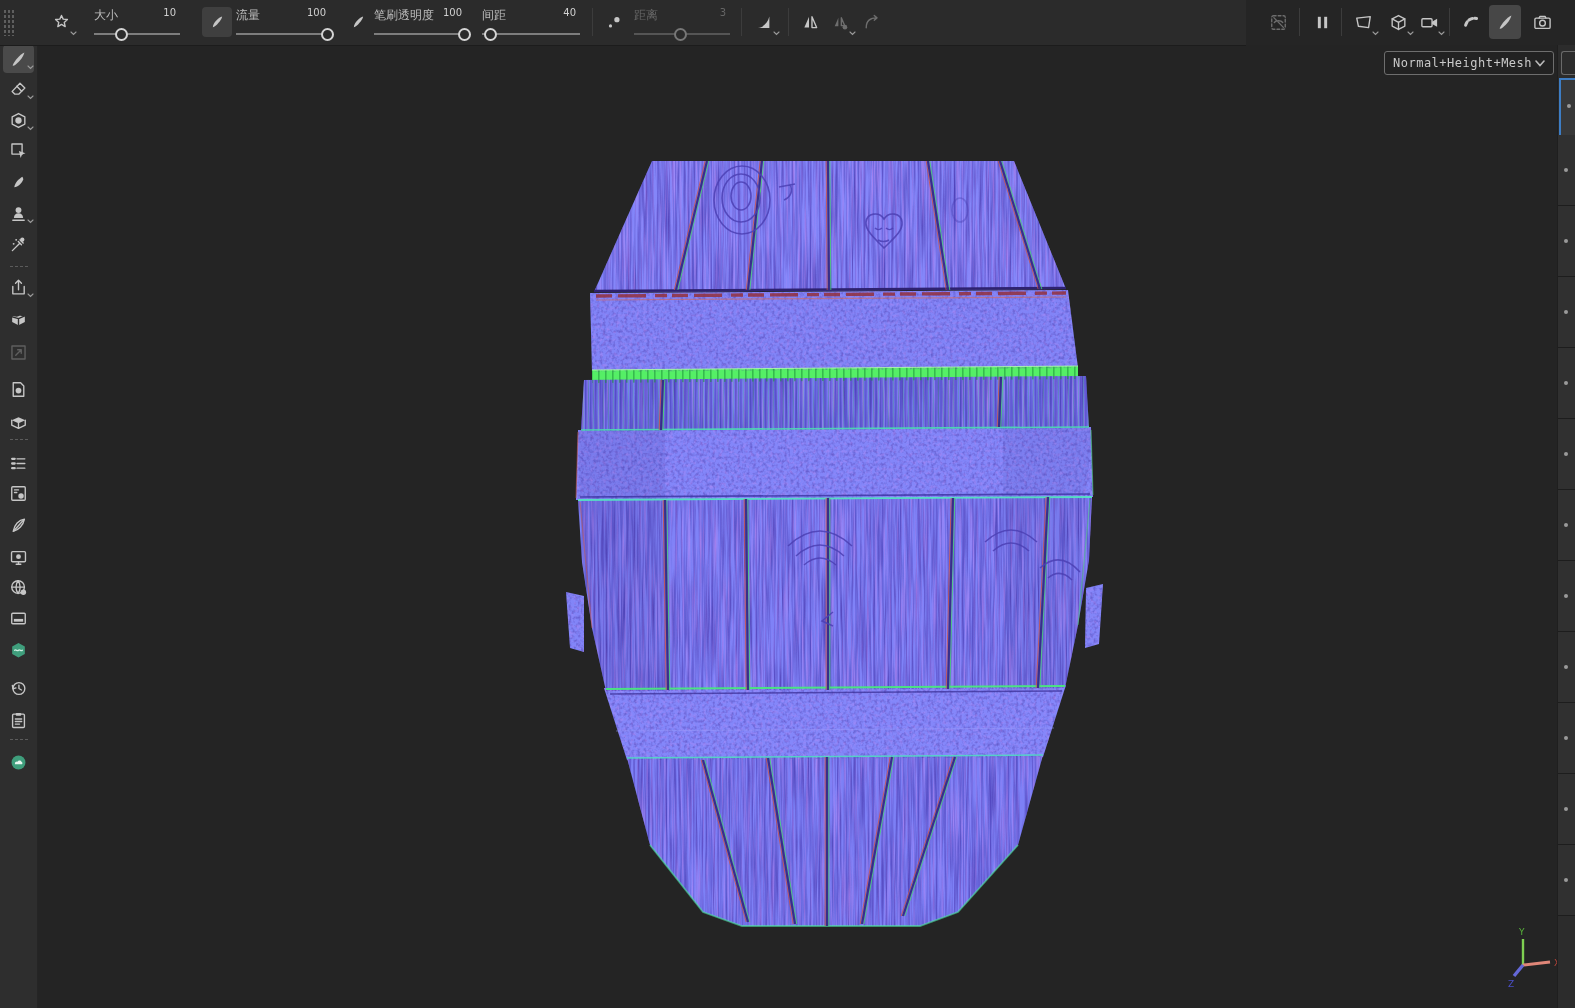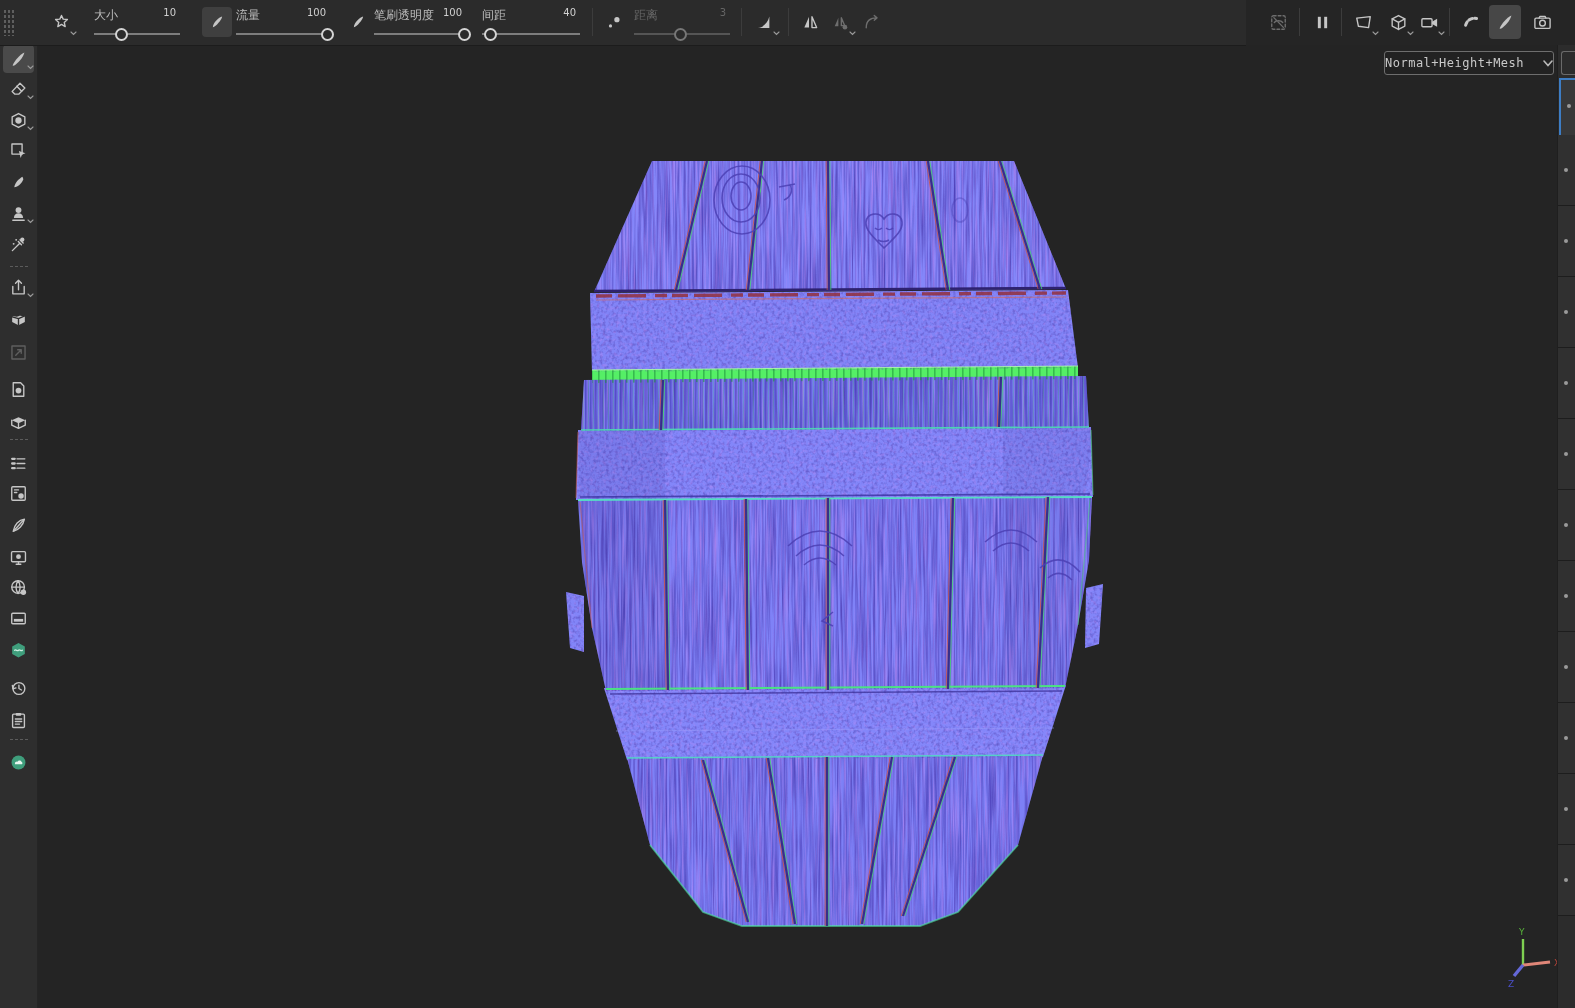--- a/index.html
+++ b/index.html
@@ -34,21 +34,21 @@
   .scell{position:absolute;left:3px;width:31px;height:28px;display:flex;align-items:center;
          justify-content:center;color:#c6c6c6;}
   .scell.on{background:#4a4a4a;border-radius:4px;}
   .scell.dim{color:#5f5f5f;}
   .sdiv{position:absolute;left:9px;width:19px;height:3px;
         background-image:radial-gradient(#5c5c5c 1px, transparent 1.2px);background-size:5px 3px;}
   
   .viewport{position:absolute;left:37px;top:45px;width:1521px;height:963px;background:#242424;overflow:hidden;}
   .scene{position:absolute;left:0;top:0;}
   .dropdown{position:absolute;left:1347px;top:6px;width:170px;height:24px;border:1px solid #6e6e6e;
-            border-radius:3px;background:#222;display:flex;align-items:center;padding:0 0;
+            border-radius:3px;background:#222;display:flex;align-items:center;padding:0 8px;
             box-sizing:border-box;font-family:"DejaVu Sans Mono",monospace;font-size:12px;color:#c9c9c9;}
   .dropdown .dd-label{flex:1;letter-spacing:0.5px;}
   .gizmo{position:absolute;left:1438px;top:878px;}
   
   .sliver{position:absolute;right:0;top:45px;width:17px;bottom:0;background:#2c2c2c;
           border-left:1px solid #1f1f1f;z-index:25;}
   .sliver .stub{position:absolute;top:6px;left:3px;right:0;height:22px;border:1px solid #6a6a6a;
                 border-right:none;border-radius:3px 0 0 3px;}
   .sliver .selrow{position:absolute;top:33px;left:1px;right:0;height:55px;background:#383838;
                   border:2px solid #3d7dc4;border-right:none;}

